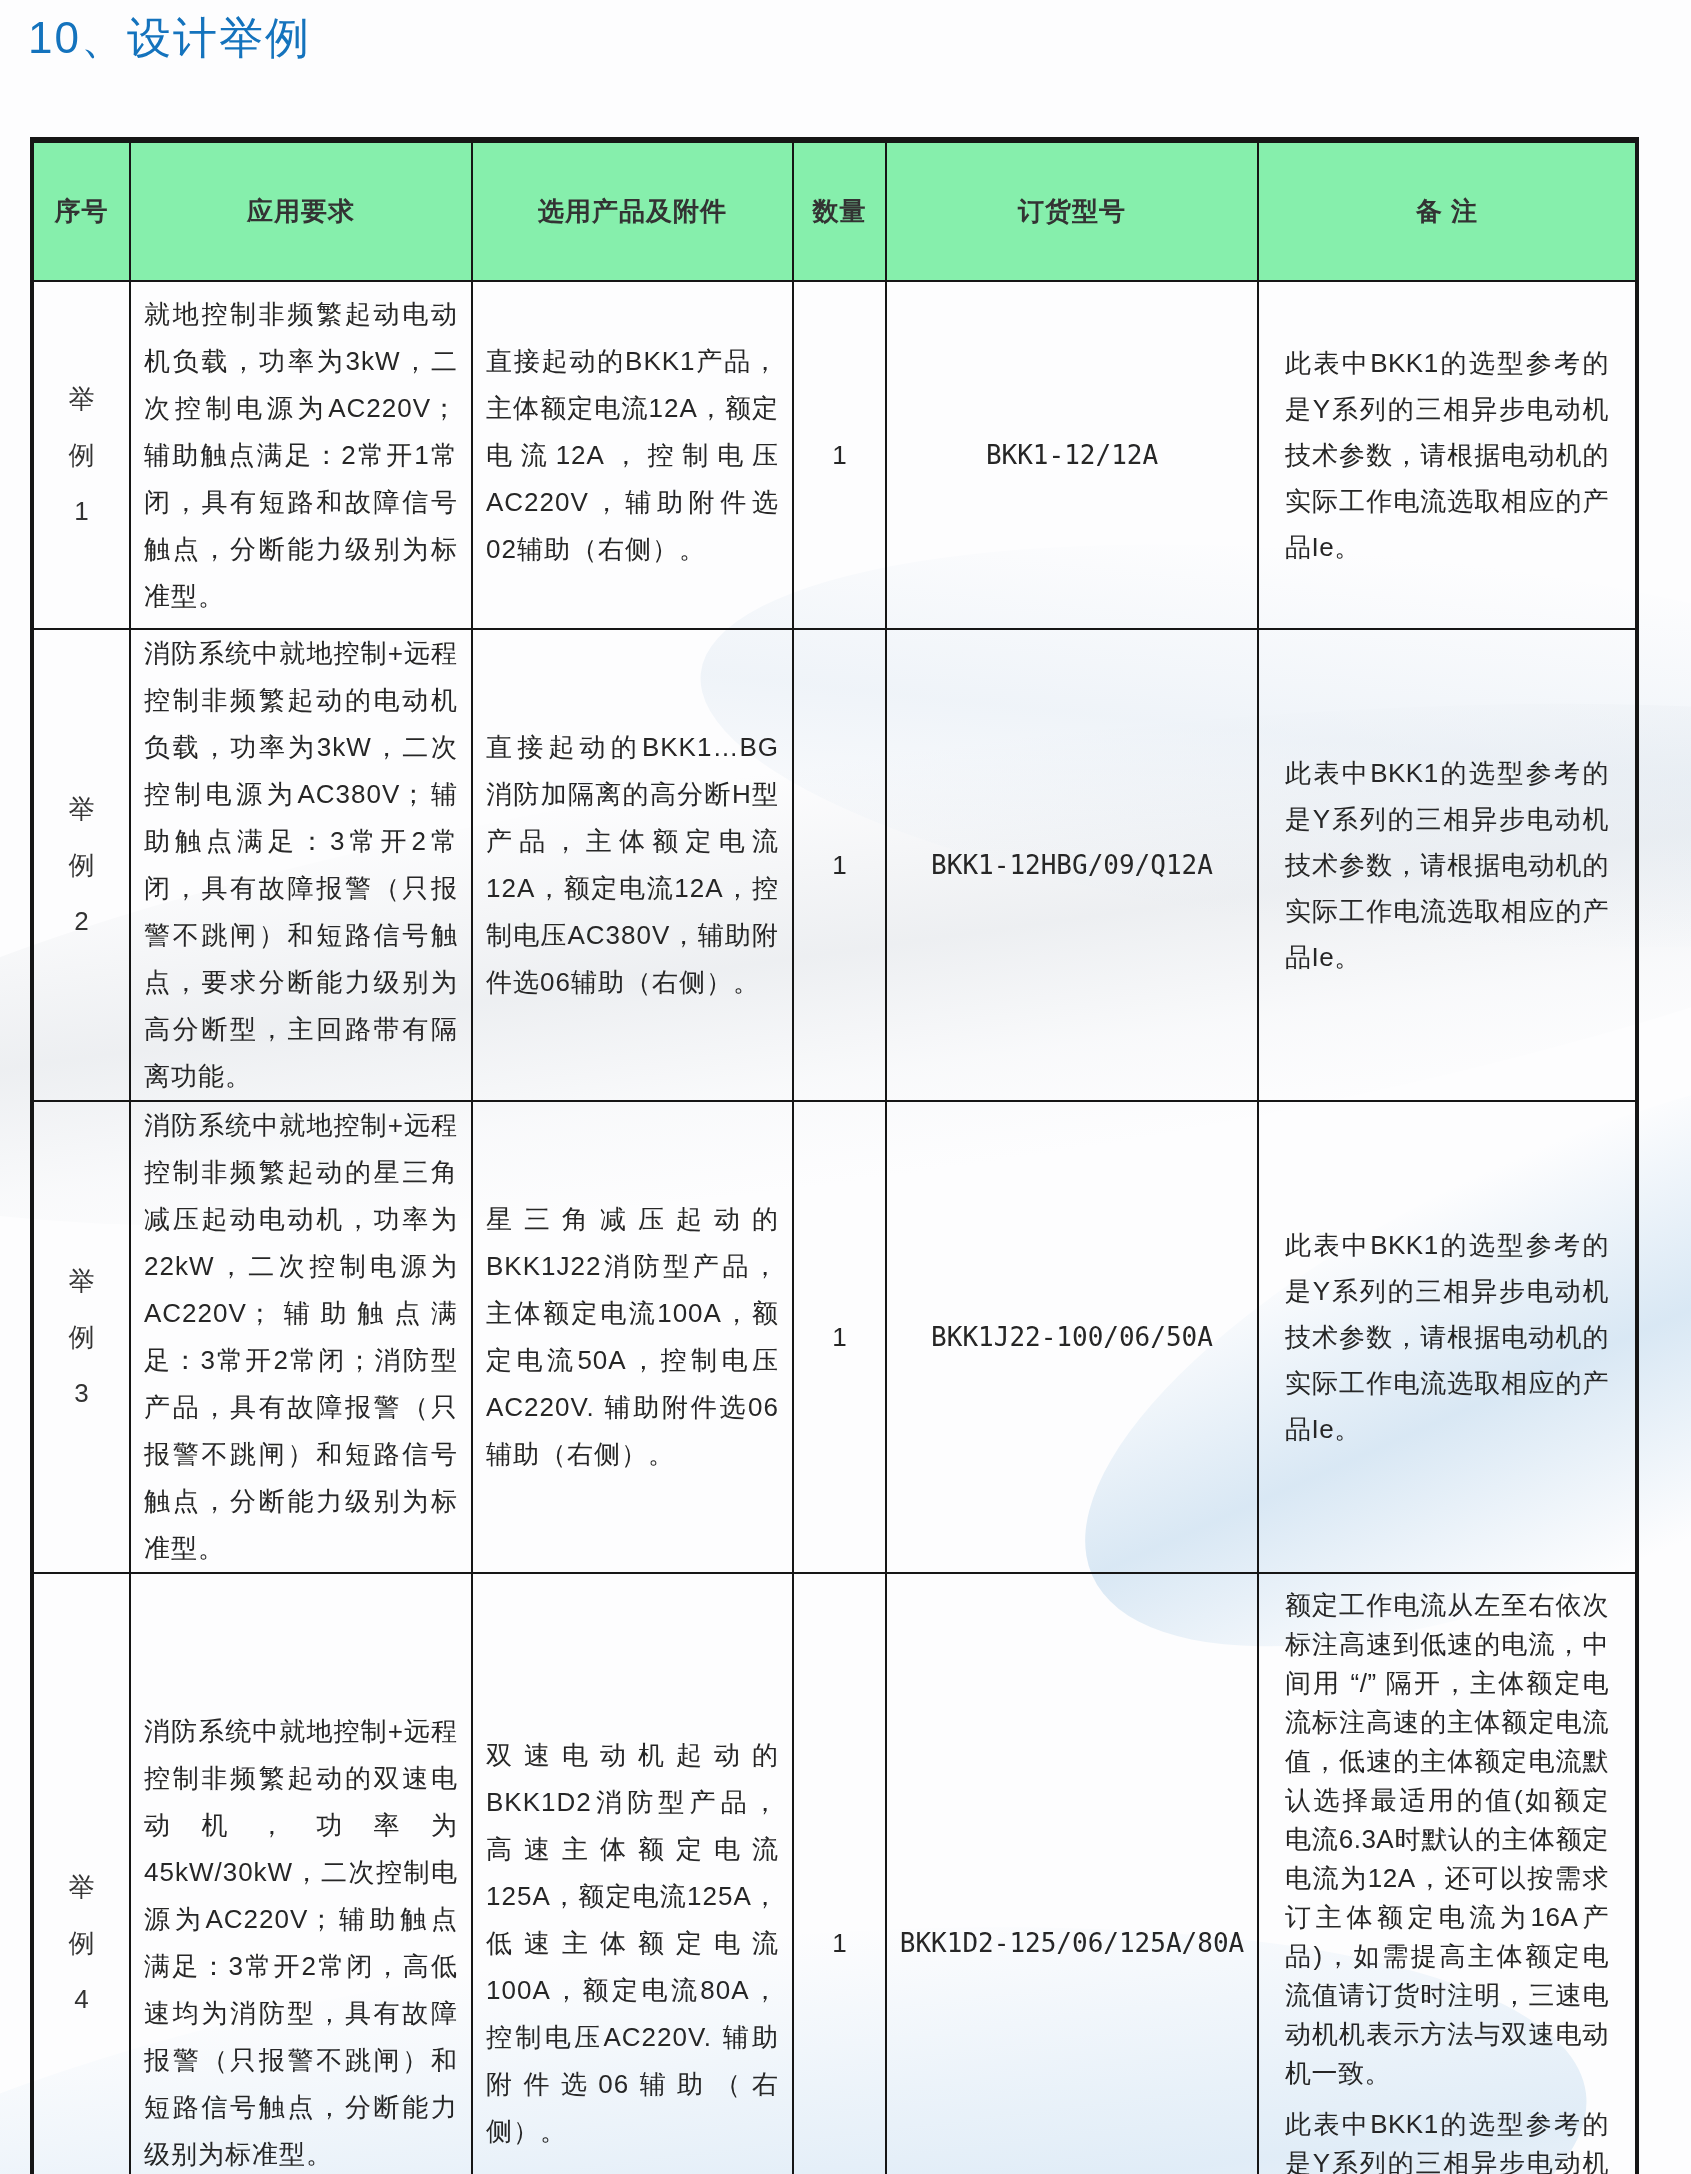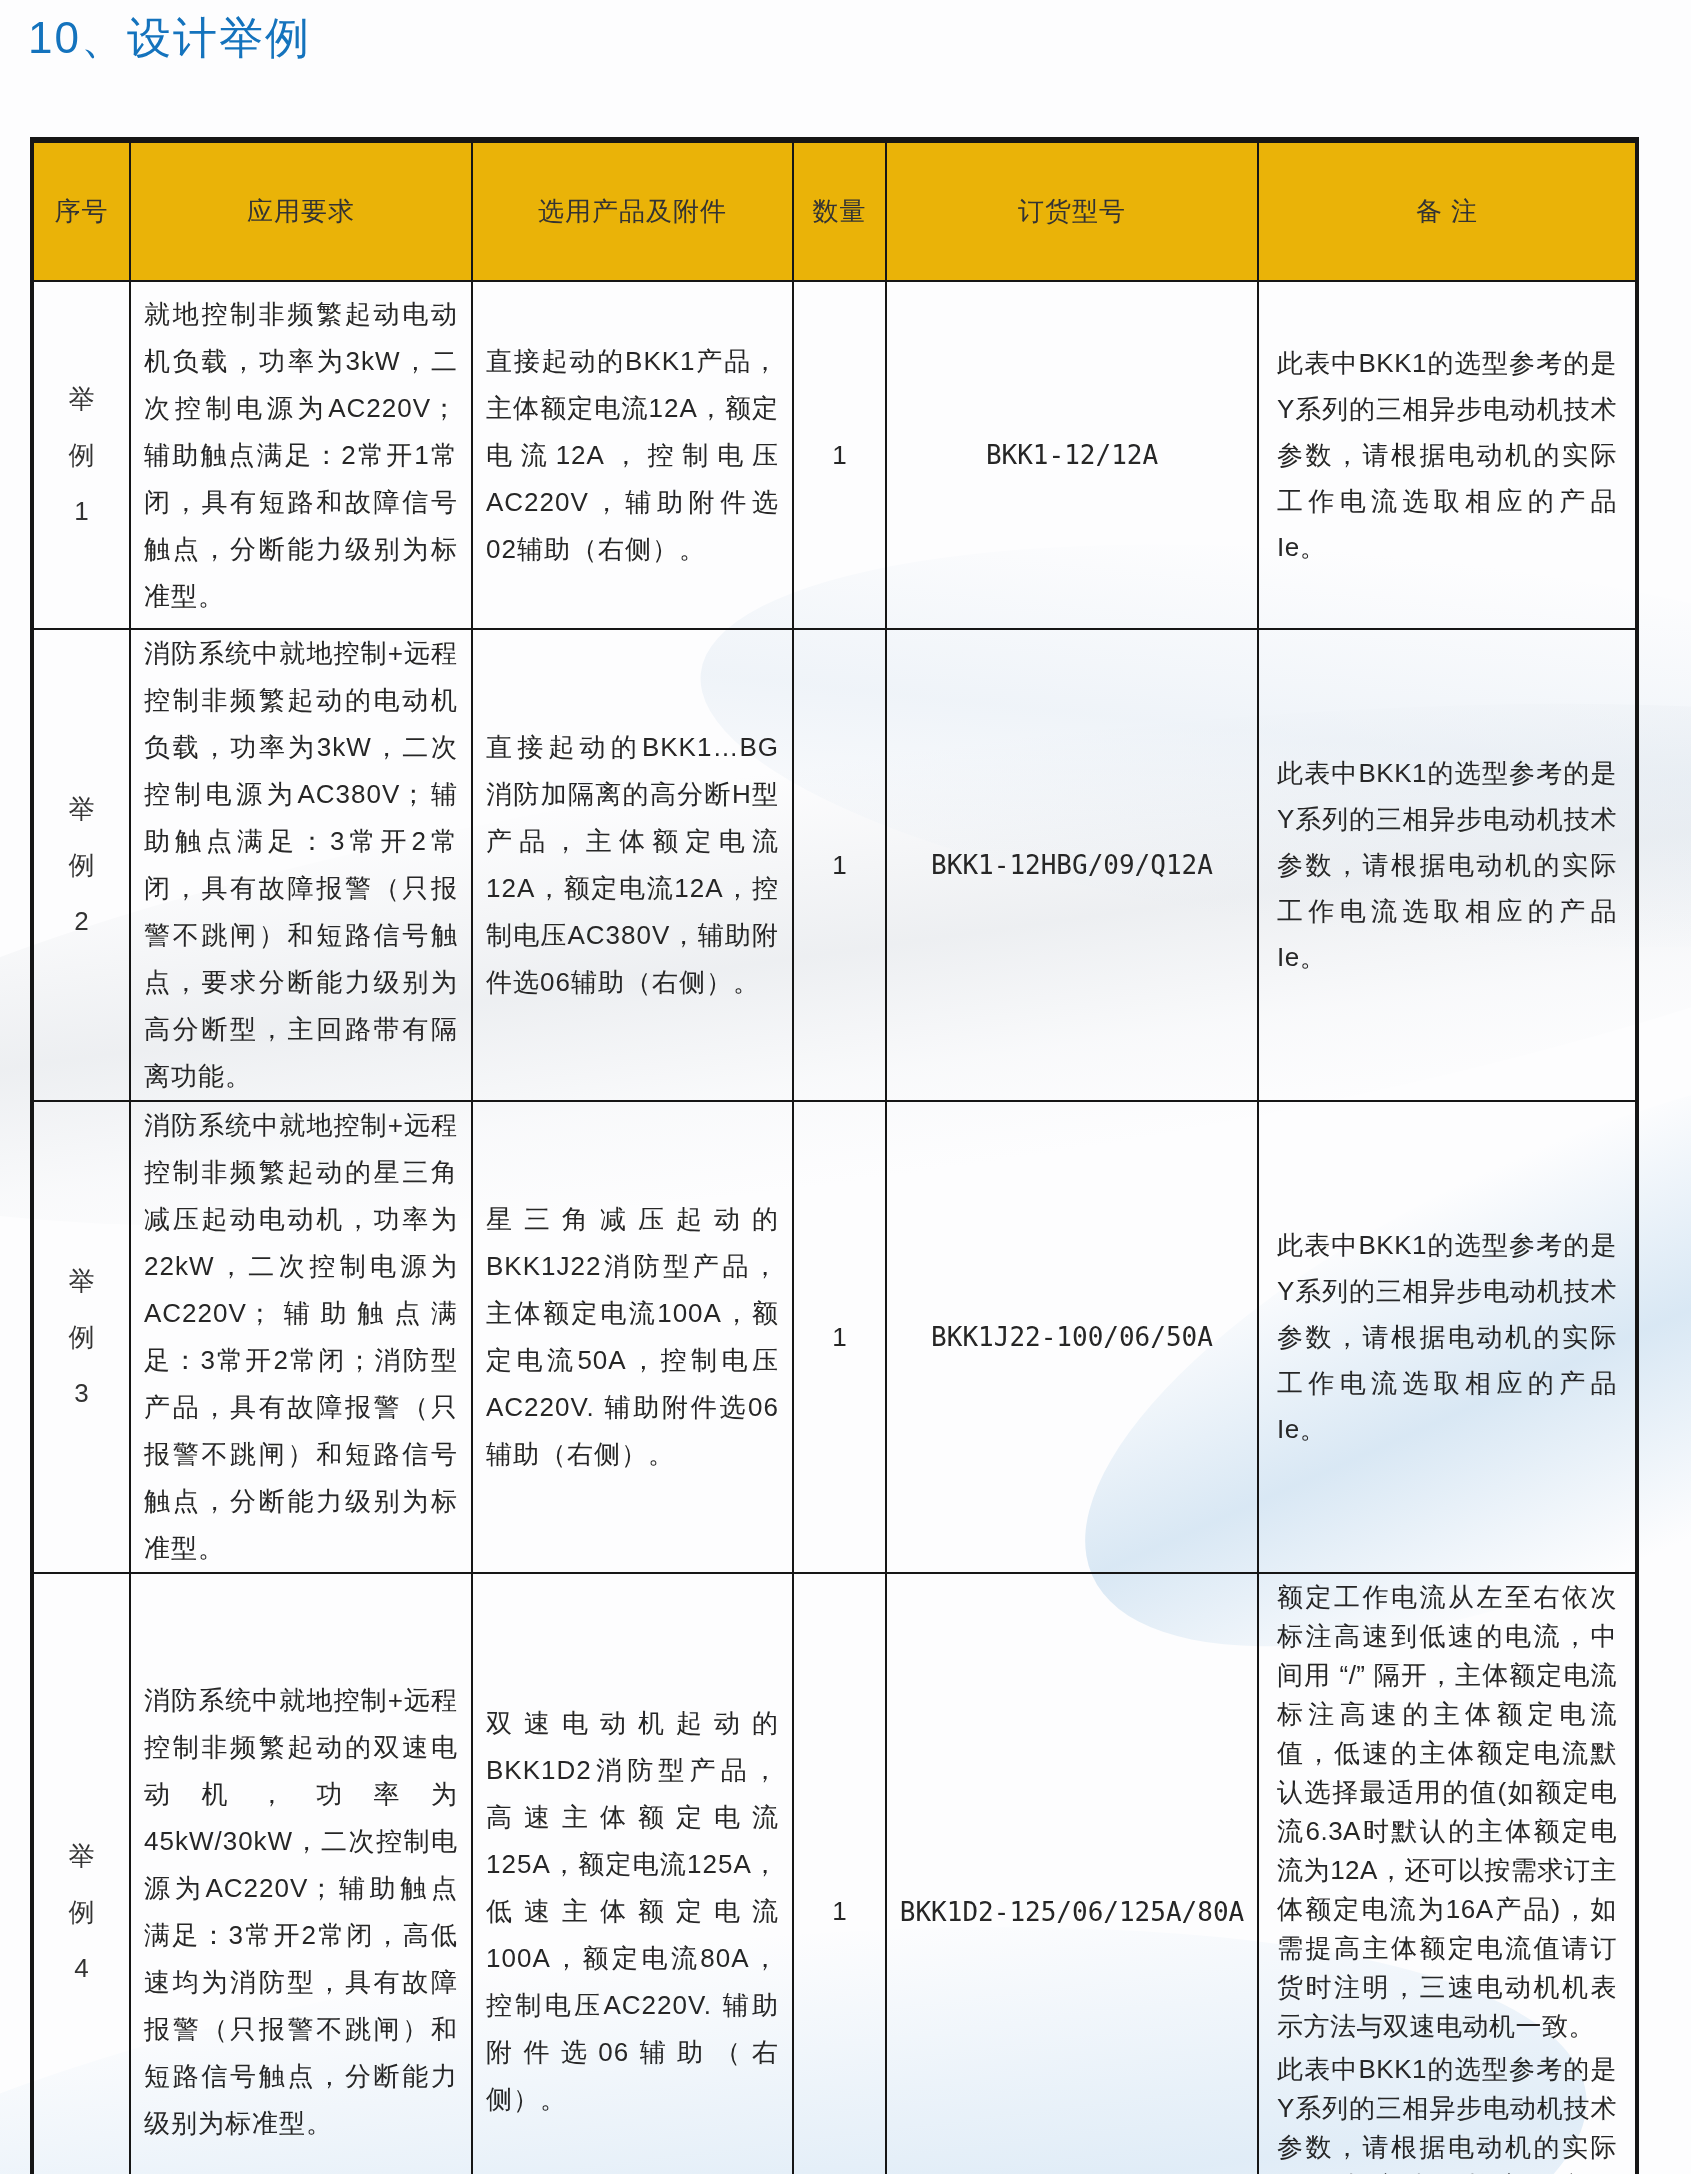--- a/index.html
+++ b/index.html
@@ -55,42 +55,42 @@
     border:2px solid #161616;vertical-align:middle;
     font-size:26px;overflow:hidden;
   }
   thead tr{height:141px;}
   tr.r1{height:348px;}
   tr.r2{height:463px;}
   tr.r3{height:461px;}
   tr.r4{height:601px;}
 
   th{
-    background:#eab308;font-weight:400;color:#333;
+    background:#86efac;font-weight:700;color:#333;
     letter-spacing:1px;
   }
 
   td{background:transparent;}
   td.c-no{text-align:center;color:#333;}
   td.c-no .noline{display:block;line-height:56px;}
 
   td.c-req,td.c-prod{padding:0 13px;}
   td.c-req p,td.c-prod p{
     margin:0;line-height:47px;text-align:justify;text-align-last:left;
     letter-spacing:1px;color:#262626;
   }
   td.c-qty{text-align:center;color:#262626;}
   td.c-model{
     text-align:center;color:#262626;
     font-family:"DejaVu Sans Mono","Liberation Sans",monospace;
     font-size:26px;letter-spacing:0px;margin-top:21px;
   }
   td.c-remark{padding:0 14px;}
   td.c-remark p{
-    margin:4px;line-height:46px;text-align:justify;text-align-last:left;
+    margin:12px;line-height:46px;text-align:justify;text-align-last:left;
     color:#262626;letter-spacing:0.5px;
   }
   tr.r4 td.c-remark p{line-height:39px;}
 </style>
 </head>
 <body>
 
 <div class="decor decor-gray"></div>
 <div class="decor decor-blue3"></div>
 <div class="decor decor-blue1"></div>

